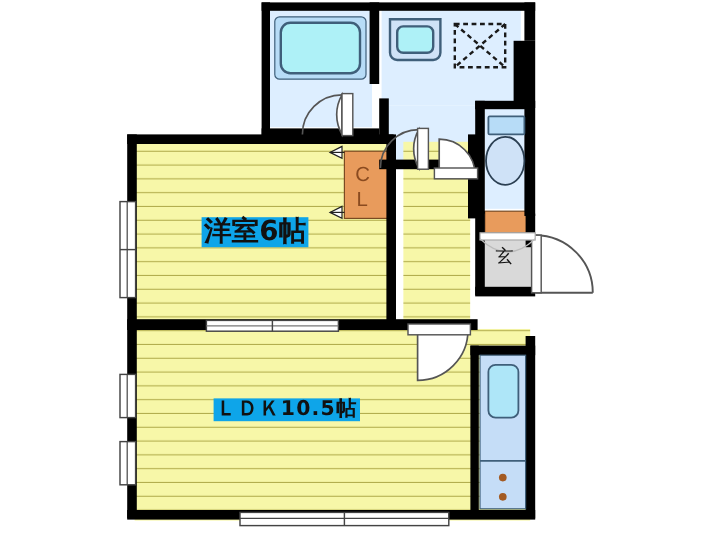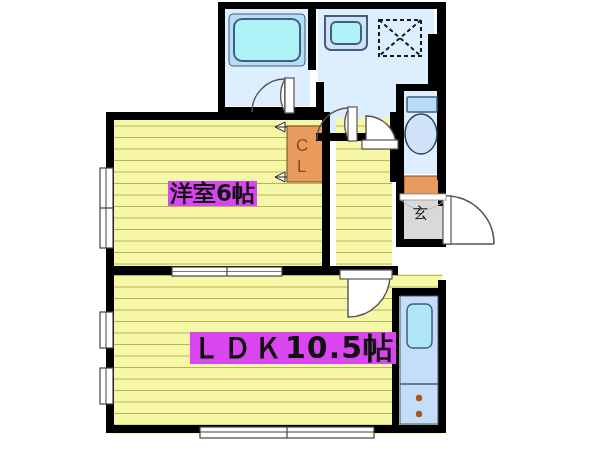--- a/index.html
+++ b/index.html
@@ -16,38 +16,38 @@
     width: 600px;
     height: 450px;
     background: #ffffff;
     overflow: hidden;
   }
   #plan svg {
     display: block;
   }
   .room-label {
     position: absolute;
-    background: #d946ef;
+    background: #0ea5e9;
     color: #111111;
     font-family: "DejaVu Sans", "Liberation Sans", sans-serif;
     font-weight: bold;
     white-space: nowrap;
     line-height: 1;
     letter-spacing: 0px;
     padding: 1px 2px;
   }
   #label-washitsu {
     left: 168px;
     top: 181px;
     font-size: 23px;
   }
   #label-ldk {
-    left: 190px;
+    left: 178px;
     top: 332px;
-    font-size: 30px;
+    font-size: 17px;
     letter-spacing: 1px;
   }
   .cl-letter {
     position: absolute;
     color: #8a4b20;
     font-family: "Liberation Sans", sans-serif;
     font-size: 17px;
     font-weight: normal;
     line-height: 1;
   }

